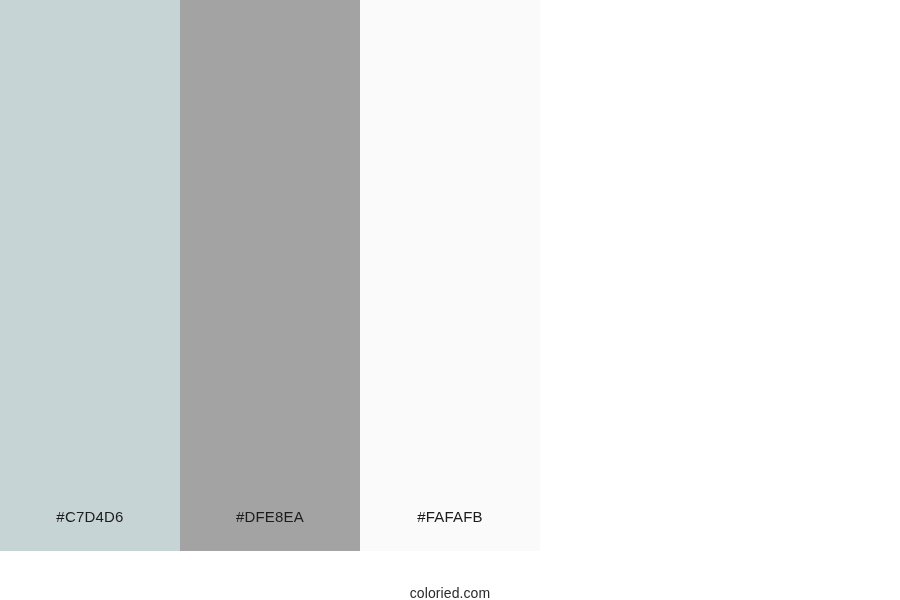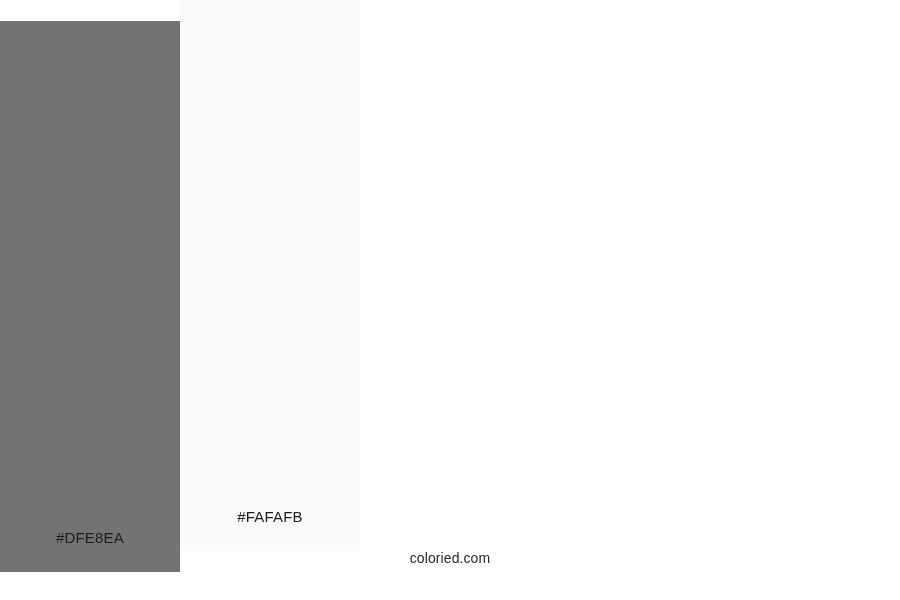--- a/index.html
+++ b/index.html
@@ -48,39 +48,42 @@
     line-height: 1;
     white-space: nowrap;
   }
 
   #footer-bar {
     width: 900px;
     height: 49px;
     flex: 0 0 49px;
     background: #ffffff;
     display: flex;
-    align-items: flex-start;
+    align-items: flex-end;
     justify-content: center;
   }
 
   #site-watermark {
     font-size: 14px;
     font-weight: 400;
     color: #2a2a2a;
     letter-spacing: 0.1px;
     line-height: 1;
   }
 </style>
 </head>
 <body>
 
 <div id="palette-strip">
 
+  <div class="swatch" style="background-color: rgb(199, 212, 214);">
+    <div class="swatch-label">#C7D4D6</div>
+  </div>
 
-  <div class="swatch" style="background-color: #737373; margin-top: 21px;">
+  <div class="swatch" style="background-color: #a3a3a3;">
     <div class="swatch-label">#DFE8EA</div>
   </div>
 
   <div class="swatch" style="background-color: rgb(250, 250, 251); padding-left: 44px;">
     <div class="swatch-label">#FAFAFB</div>
   </div>
 
 
 
 </div>

